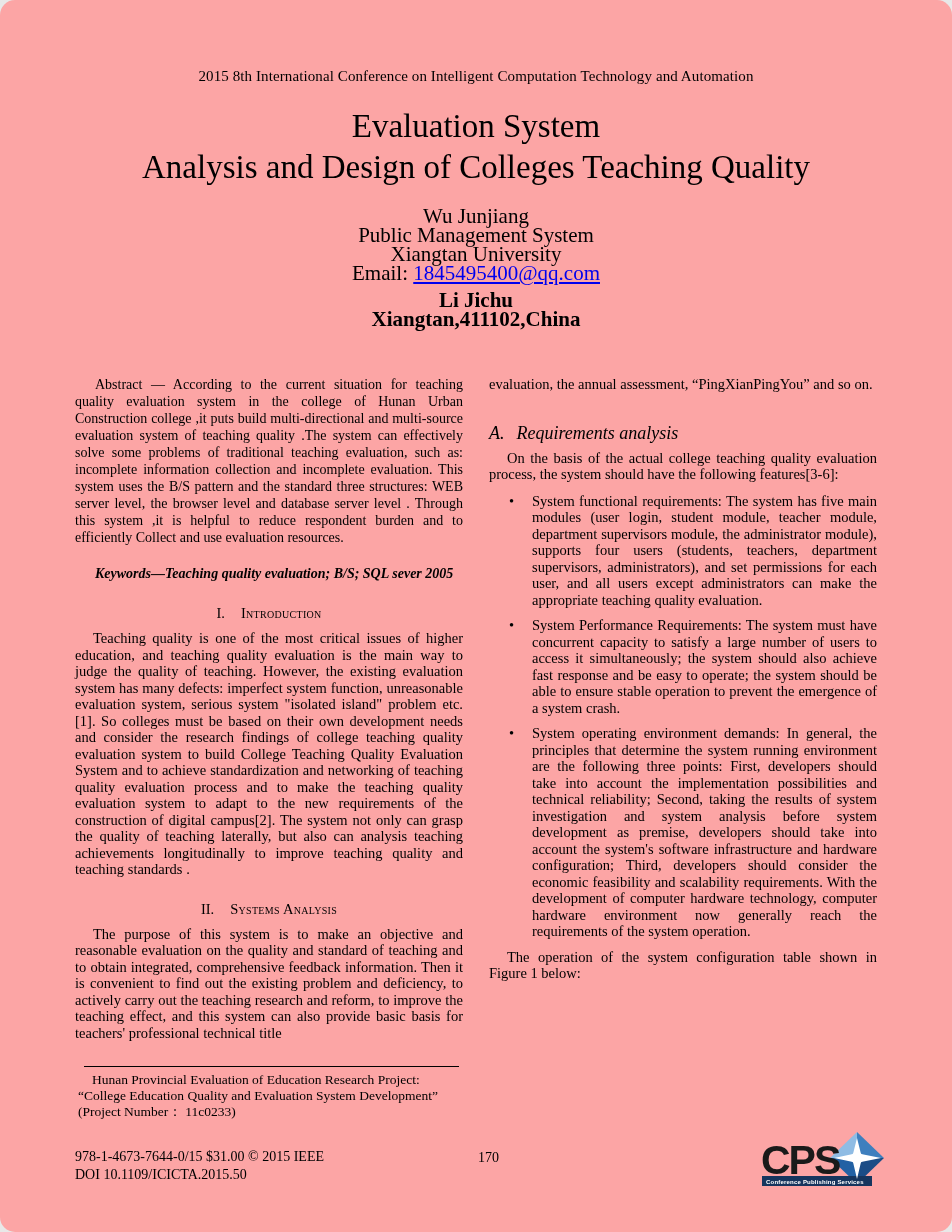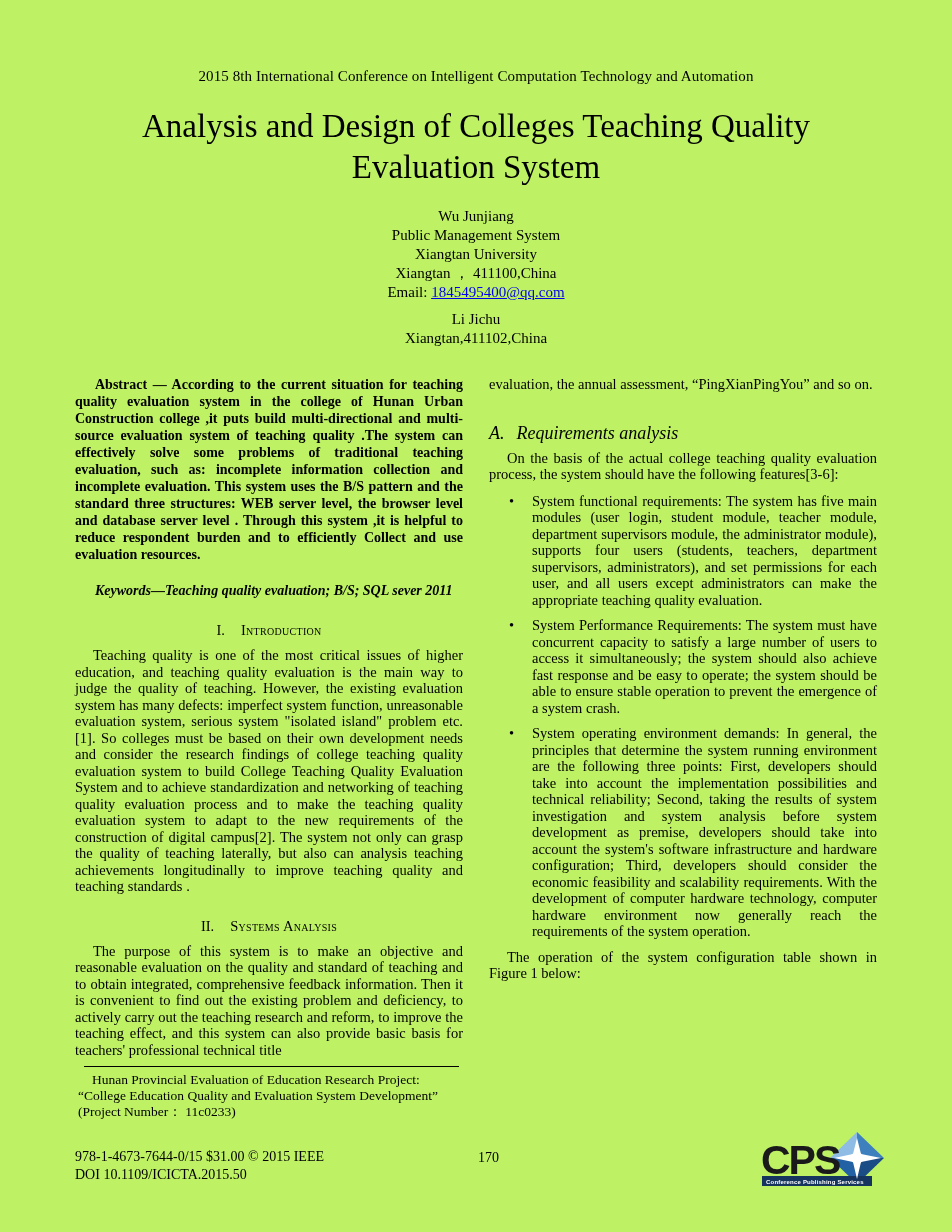--- a/index.html
+++ b/index.html
@@ -1,53 +1,54 @@
 <!DOCTYPE html>
 <html><head>
 <meta charset="utf-8">
 <style>
   * { margin:0; padding:0; box-sizing:border-box; }
   html,body { background:#e8e8e8; }
   .page {
     position:relative;
     width:952px; height:1232px;
     margin:0 auto;
-    background:#bef264;
+    background:#fca5a5;
     color:#000;
     font-family:"Liberation Serif", serif;
     overflow:hidden;
+    border-radius:15px;
   }
   .conf-header {
     position:absolute; top:68px; left:0; width:100%;
     text-align:center;
     font-size:15px;
     letter-spacing:0.1px;
   }
   .paper-title {
     position:absolute; top:106px; left:0; width:100%;
     text-align:center;
     font-size:33px; font-weight:normal;
     line-height:41px;
   }
   .paper-title span { display:block; }
   .authors {
     position:absolute; top:207px; left:0; width:100%;
     text-align:center;
-    font-size:15px; line-height:19px;
+    font-size:21px; line-height:19px;
   }
-  .author-group-2 { margin-top:8px; }
+  .author-group-2 { margin-top:8px;font-weight:bold; }
   .email-link { color:#0000EE; text-decoration:underline; }
   .columns {
     position:absolute; top:376px; left:75px;
     width:802px;
     display:flex; gap:26px;
   }
   .col { width:388px; }
   .abstract-para {
-    font-size:14px; font-weight:bold; line-height:17px;
+    font-size:14px; font-weight:normal; line-height:17px;
     text-align:justify; text-indent:20px;
   }
   .keywords-para {
     font-size:14px; font-weight:bold; font-style:italic;
     line-height:17px; text-align:justify; text-indent:20px;
     margin-top:19px;
   }
   .section-heading {
     text-align:center; font-size:14.5px;
     margin-top:23px; margin-bottom:8px;
@@ -89,43 +90,42 @@
   .cps-acronym-text { font-family:"Liberation Sans", sans-serif; }
 </style>
 </head>
 <body>
 
 <div class="page">
 
   <div class="conf-header">2015 8th International Conference on Intelligent Computation Technology and Automation</div>
 
   <h1 class="paper-title">
+    <span>Evaluation System</span>
     <span>Analysis and Design of Colleges Teaching Quality</span>
-    <span>Evaluation System</span>
   </h1>
 
   <div class="authors">
     <div class="author-group">
       <div>Wu Junjiang</div>
       <div>Public Management System</div>
       <div>Xiangtan University</div>
-      <div>Xiangtan ， 411100,China</div>
       <div><span>Email: </span><a href="#" class="email-link">1845495400@qq.com</a></div>
     </div>
     <div class="author-group author-group-2">
       <div>Li Jichu</div>
       <div>Xiangtan,411102,China</div>
     </div>
   </div>
 
   <div class="columns">
 
     <div class="col">
       <p class="abstract-para"><span>Abstract</span> <span>— According to the current situation for teaching quality evaluation system in the college of Hunan Urban Construction college ,it puts build multi-directional and multi-source evaluation system of teaching quality .The system can effectively solve some problems of traditional teaching evaluation, such as: incomplete information collection and incomplete evaluation. This system uses the B/S pattern and the standard three structures: WEB server level, the browser level and database server level . Through this system ,it is helpful to reduce respondent burden and to efficiently Collect  and use evaluation resources.</span></p>
-      <p class="keywords-para">Keywords—Teaching quality evaluation; B/S; SQL sever 2011</p>
+      <p class="keywords-para">Keywords—Teaching quality evaluation; B/S; SQL sever 2005</p>
 
       <div class="section-heading">
         <span class="sec-num">I.</span><span class="sec-title">Introduction</span>
       </div>
       <p class="body-para indent">Teaching quality is one of the most critical issues of higher education, and teaching quality evaluation is the main way to judge the quality of teaching. However, the existing evaluation system has many defects: imperfect system function, unreasonable evaluation system, serious system "isolated island" problem etc.[1]. So colleges must be based on their own development needs and consider the research findings of college teaching quality evaluation system to build College Teaching Quality Evaluation System  and to achieve standardization and networking of teaching quality evaluation process and to make the teaching quality evaluation system to adapt to the new requirements of the construction of digital campus[2]. The system not only can grasp the quality of teaching laterally, but also can analysis teaching achievements longitudinally to improve teaching quality and teaching standards .</p>
 
       <div class="section-heading">
         <span class="sec-num">II.</span><span class="sec-title">Systems Analysis</span>
       </div>
       <p class="body-para indent">The purpose of this system is to make an objective and reasonable evaluation on the quality and standard of teaching and to obtain integrated, comprehensive feedback information. Then it is convenient to find out the existing problem and deficiency, to actively carry out the teaching research and reform, to improve the teaching effect, and this system can also provide basic basis for teachers' professional technical title</p>

